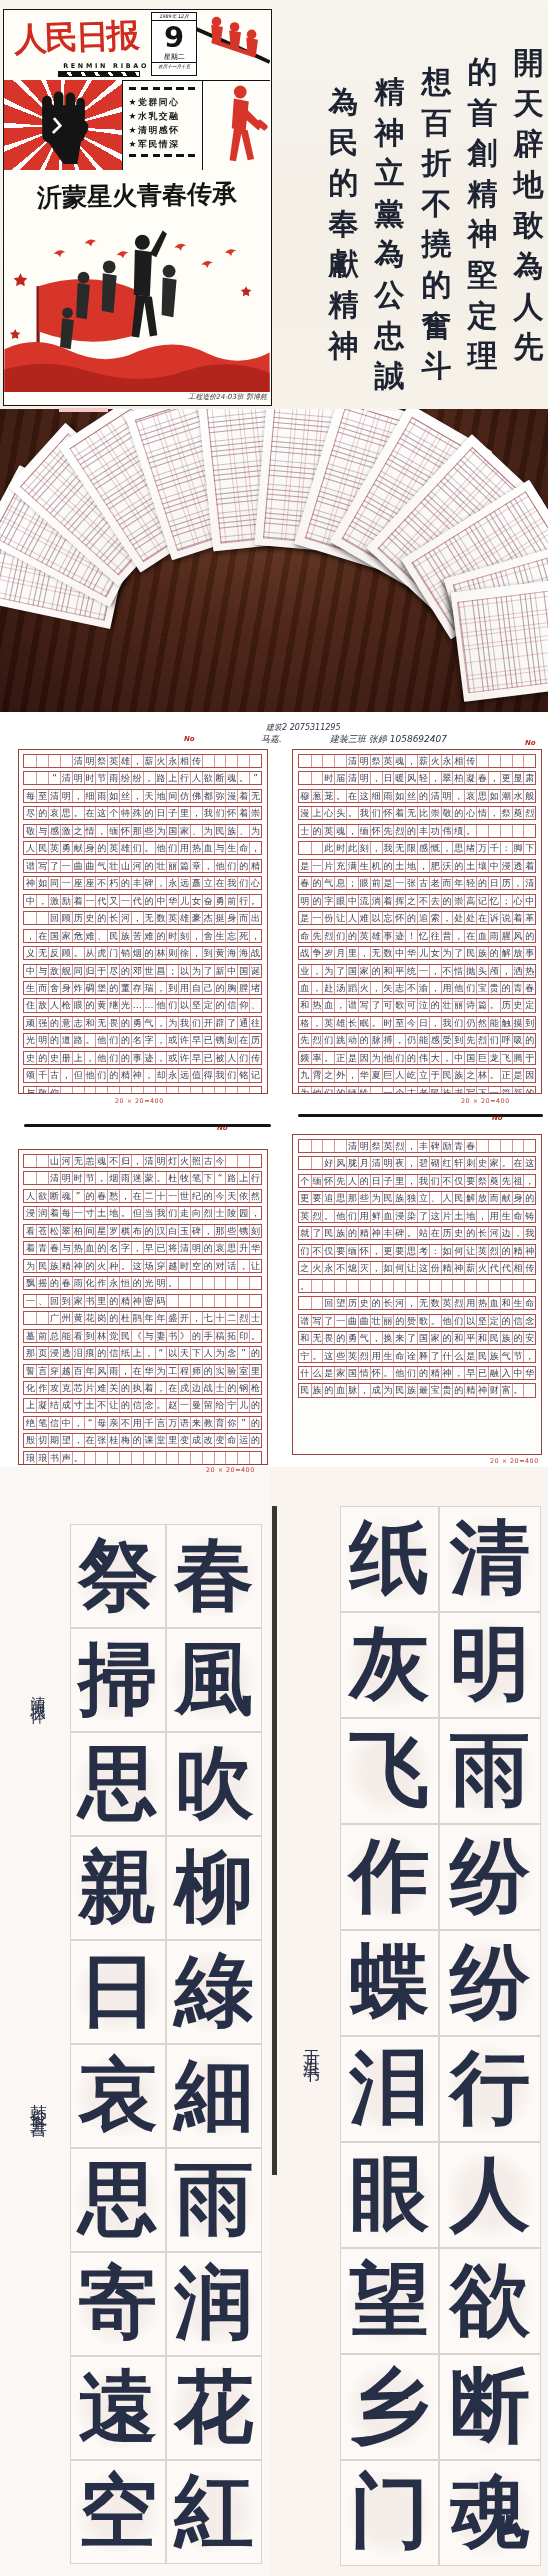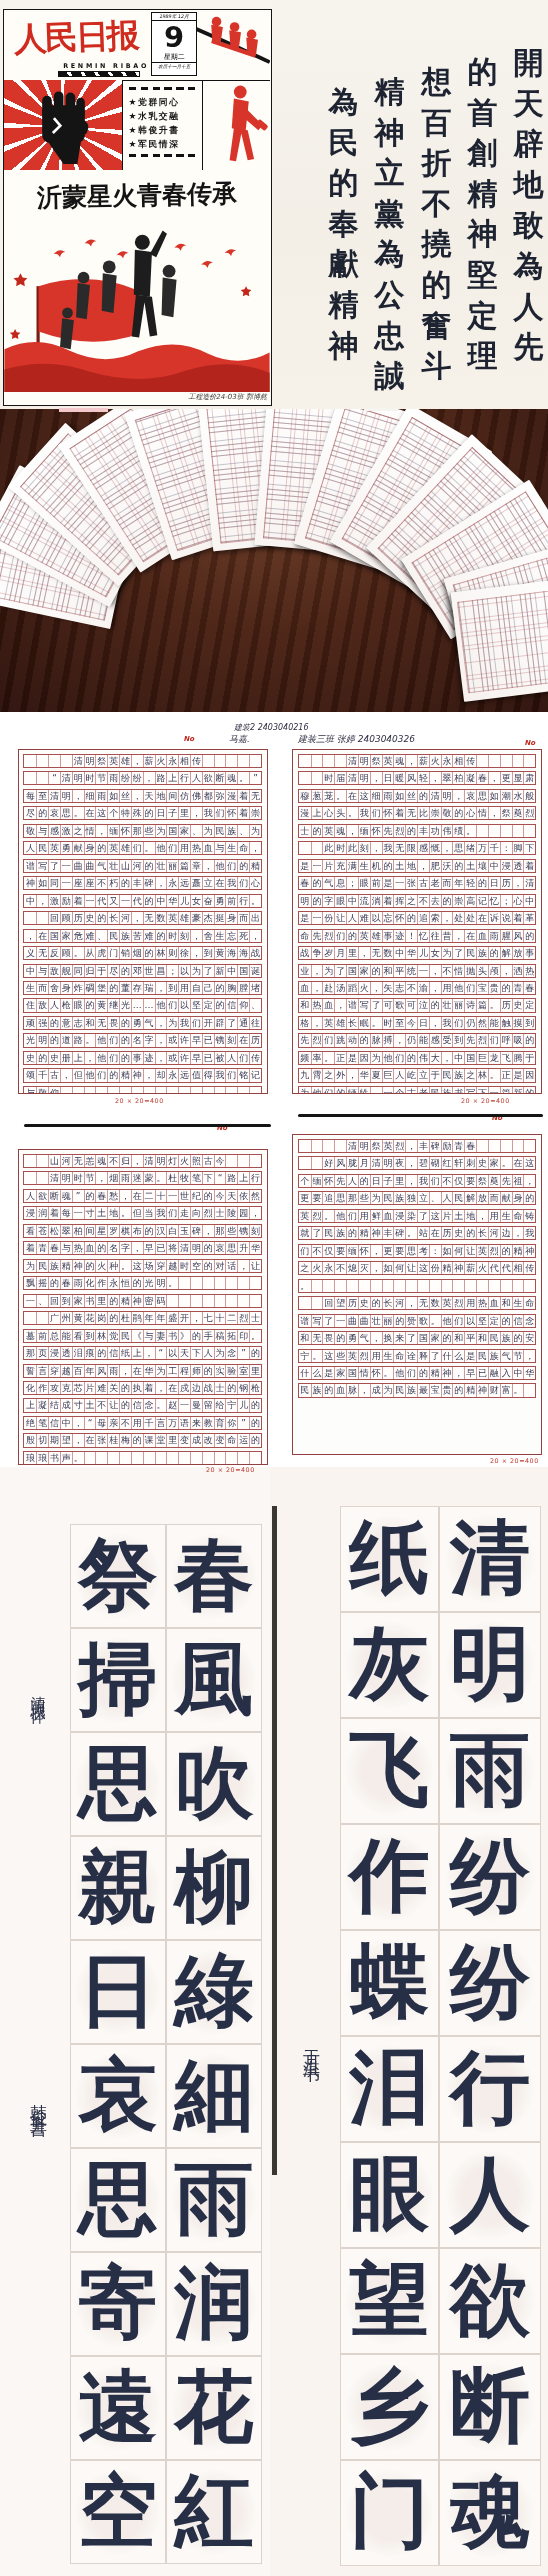--- a/index.html
+++ b/index.html
@@ -54,21 +54,21 @@
      border:0.5px solid rgba(160,70,70,.45);
      background:
        repeating-linear-gradient(0deg, rgba(70,70,100,.30) 0 0.8px, transparent 0.8px 4.8px),
        repeating-linear-gradient(90deg, rgba(190,110,110,.35) 0 0.5px, transparent 0.5px 4.3px),
        repeating-linear-gradient(0deg, rgba(190,110,110,.35) 0 0.5px, transparent 0.5px 4.8px);}
   #photo-sliver-pink{left:59px;top:408px;width:49px;height:3.7px;background:#f3c9cc;}
   #photo-sliver-white{left:364px;top:408px;width:34px;height:3.2px;background:#f6f4ef;}
 
   
   #sec-essays{left:0;top:712px;width:548px;height:755px;background:#ffffff;}
-  .hand{font-style:italic;color:#2e2e42;}
+  .hand{font-style:italic;color:#2e2e42;margin-left:32px;}
   .red-no{color:#c1271b;font-weight:bold;font-size:7px;font-style:italic;}
   .sheet{position:absolute;background:#fdfdfb;border:1.1px solid #934040;box-sizing:border-box;
      padding:3.7px 4.8px;overflow:hidden;}
   .g-row{display:grid;grid-template-columns:repeat(20,1fr);border:0.5px solid #a85050;margin-bottom:3.2px;background:#fffefd;}
   .g-cell{height:12.3px;border-left:0.5px solid #cf9a9a;font-size:9px;line-height:12.3px;text-align:center;
      color:#3a3a55;overflow:hidden;}
   .g-cell:first-child{border-left:none;}
   .sheet-footer{position:absolute;font-size:6.4px;color:#c0392e;letter-spacing:0.5px;}
   .divider{position:absolute;height:2.7px;background:#141414;border-radius:1.6px;}
 
@@ -133,21 +133,21 @@
           </g>
           <path d="M52 64 L64 78 L50 92" stroke="#fff" stroke-width="5" fill="none"></path>
         </svg>
       </div>
 
       <div id="bullets-box" class="abs">
         <div class="dash-bar"></div>
         <div style="padding:4.3px 0 3.2px 0;">
           <div class="bullet-line">★党群同心</div>
           <div class="bullet-line">★水乳交融</div>
-          <div class="bullet-line">★韩俊升書</div>
+          <div class="bullet-line">★清明感怀</div>
           <div class="bullet-line">★军民情深</div>
         </div>
         <div class="dash-bar"></div>
       </div>
 
       <div id="worker-zone" class="abs">
         <svg width="66" height="90" viewBox="0 0 124 168">
           <g fill="#d7342a">
             <circle cx="70" cy="22" r="12"></circle>
             <path d="M58 34 L86 40 L80 96 L54 90 Z"></path>
@@ -304,24 +304,24 @@
         </div>
         <div class="photo-page" style="left: 462px; top: 171px; width: 110px; height: 120px; transform: rotate(83deg);">
           <div class="pp-grid"></div>
         </div>
       </div>
   </div>
   <div id="photo-sliver-pink" class="abs"></div>
   <div id="photo-sliver-white" class="abs"></div>
 
   <div id="sec-essays" class="abs"></div>
-  <div class="abs hand" style="left:234px;top:722px;font-size:8px;">建装2 2403040216</div>
+  <div class="abs hand" style="left:234px;top:722px;font-size:8px;">建装2 2075311295</div>
   <div class="abs red-no" style="left:184px;top:735px;">No</div>
   <div class="abs hand" style="left:229px;top:733px;font-size:9px;">马嘉.</div>
-  <div class="abs hand" style="left:298px;top:733px;font-size:9px;">建装三班 张婷 2403040326</div>
+  <div class="abs hand" style="left:298px;top:733px;font-size:9px;">建装三班 张婷 1058692407</div>
   <div class="abs red-no" style="left:525px;top:739px;">No</div>
   <div class="abs red-no" style="left:217px;top:1124px;">No</div>
   <div class="abs red-no" style="left:492px;top:1114px;">No</div>
   <div class="divider" style="left:24px;top:1124px;width:247px;"></div>
   <div class="divider" style="left:298px;top:1114px;width:245px;"></div>
 
   <div id="sec-cal" class="abs"></div>
   <div id="scan-shadow" class="abs"></div>
   <div class="side-script" style="left:28px;top:1684px;font-size:15px;letter-spacing:4.3px;height:112px;">清明感怀</div>
   <div class="side-script" style="left:28px;top:2091px;font-size:17px;letter-spacing:5.4px;height:123px;">韩俊升書</div>

